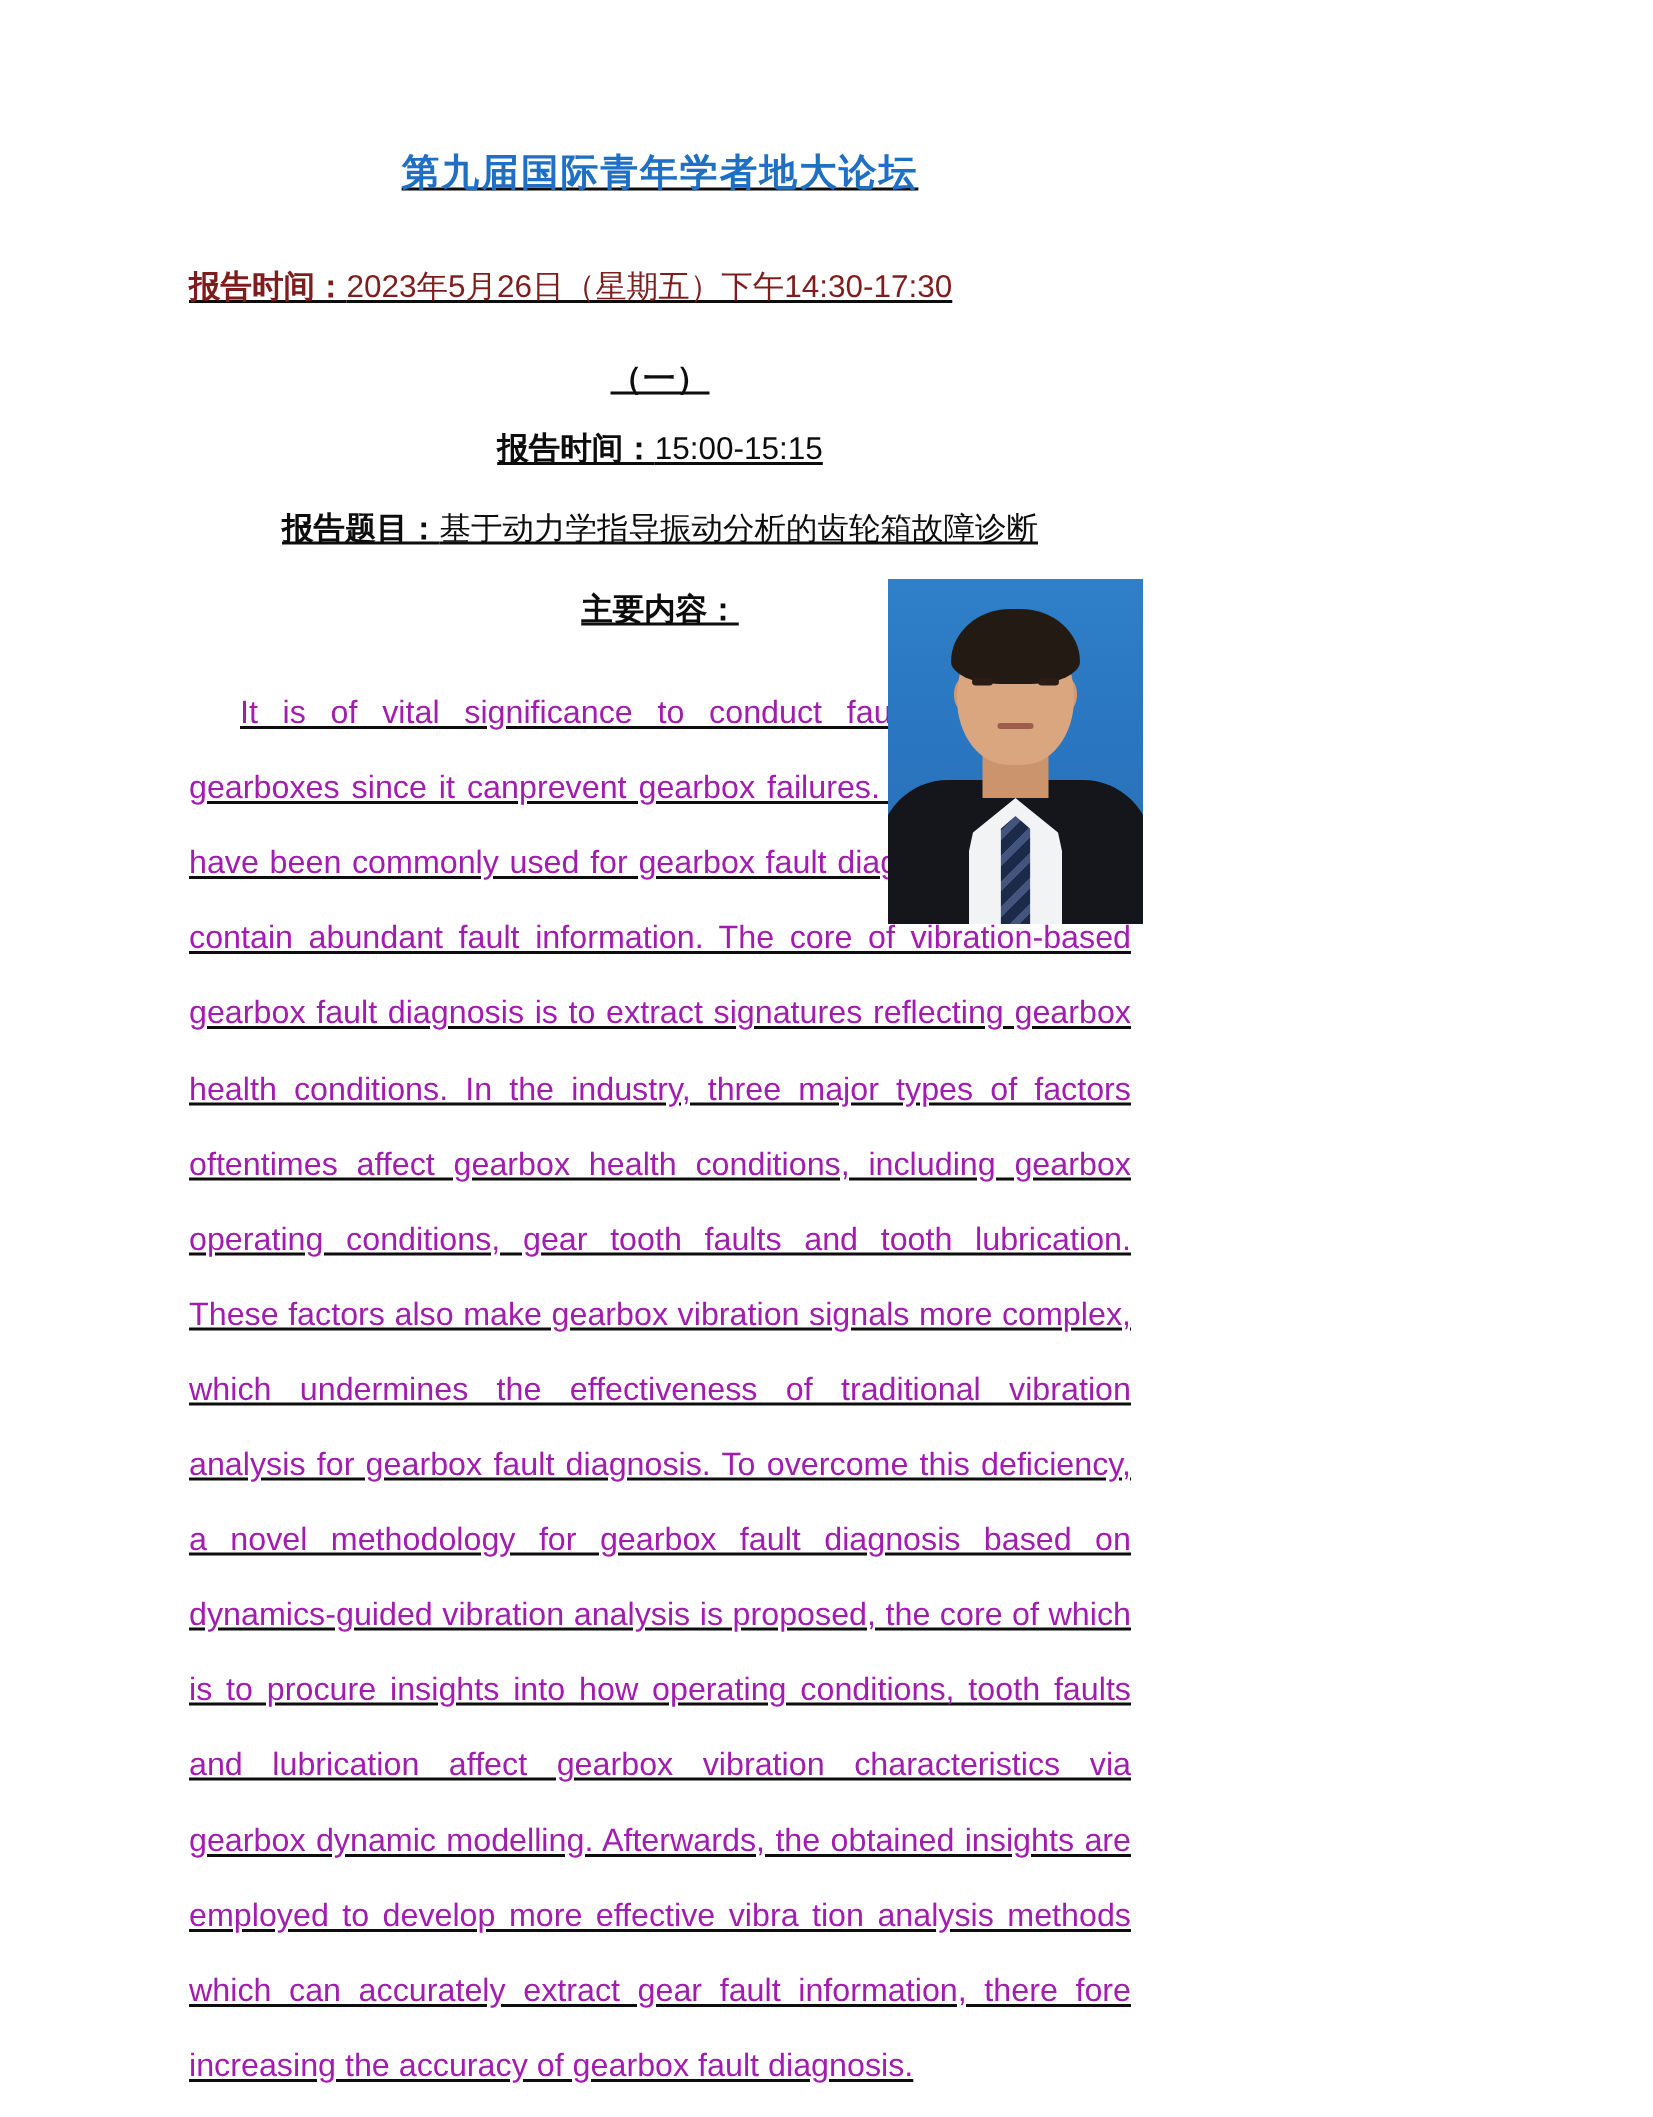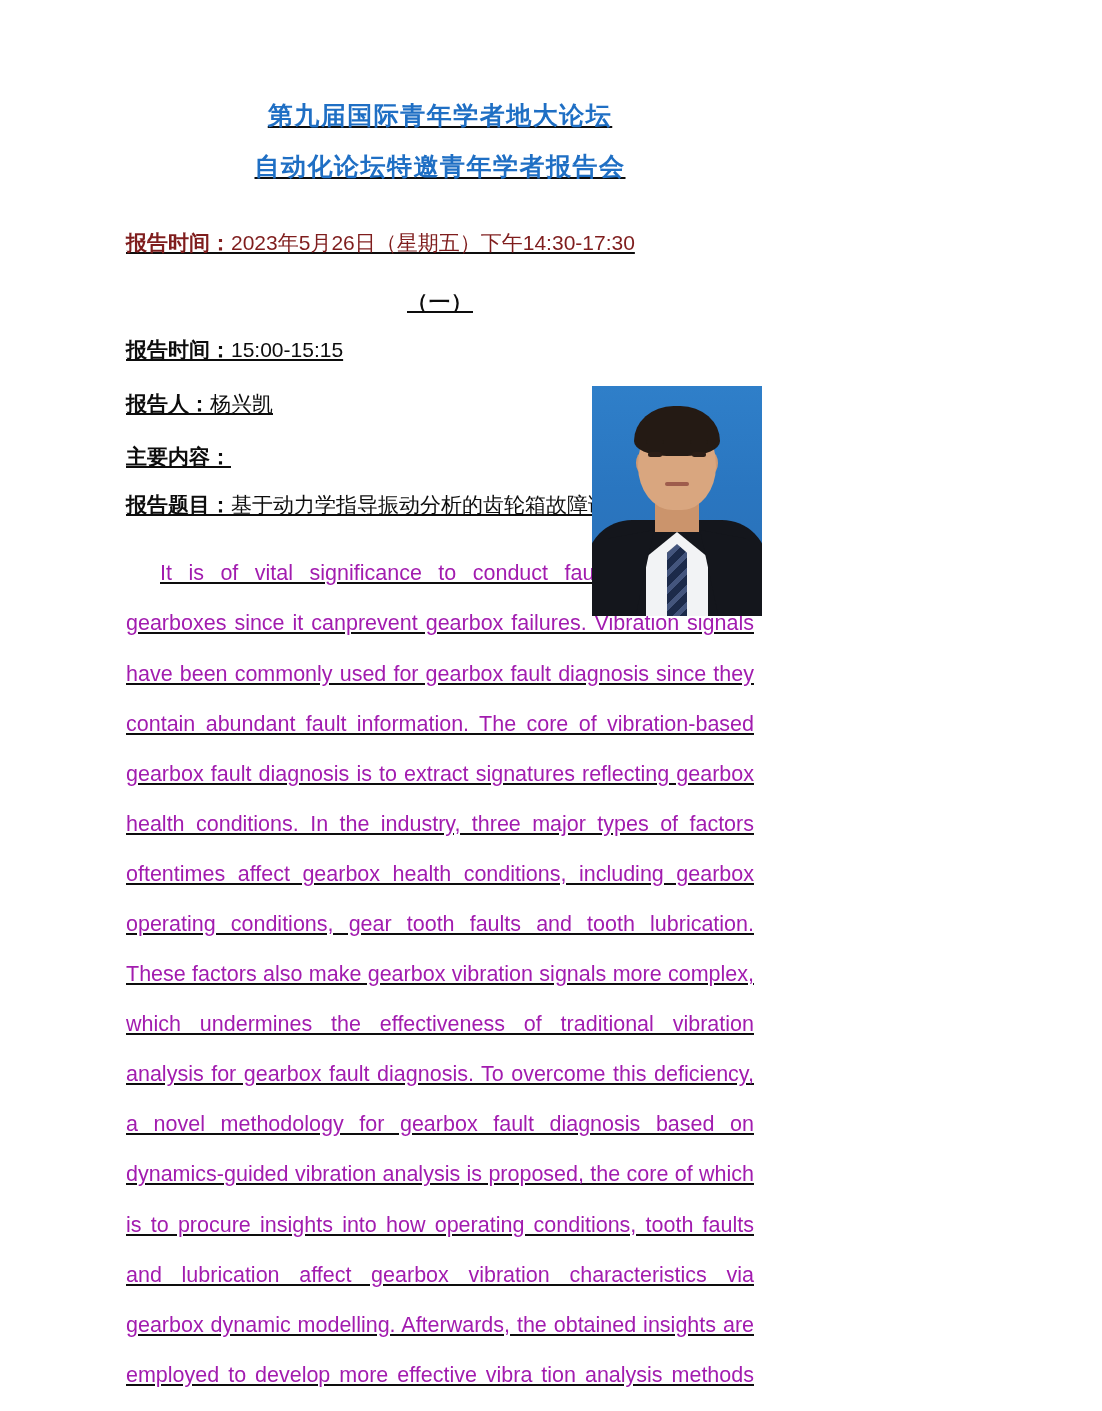--- a/index.html
+++ b/index.html
@@ -56,20 +56,21 @@
     letter-spacing: 1px;
   }
   .talk-block {
     position: relative;
   }
   .talk-row {
     font-size: 21px;
     line-height: 1.5;
     margin-bottom: 22px;
     white-space: nowrap;
+    text-align: center;
   }
   .talk-row.last {
     margin-bottom: 16px;
   }
   .portrait {
     position: absolute;
     top: 386px;
     right: 118px;
     width: 170px;
     height: 230px;
@@ -210,41 +211,37 @@
     width: 34px;
   }
 </style>
 </head>
 <body>
 
 <div class="page">
 
   <div class="title-block">
     <div class="title-line">第九届国际青年学者地大论坛</div>
-    <div class="title-line second">自动化论坛特邀青年学者报告会</div>
   </div>
 
   <div class="meta-row">
     <span class="meta-label">报告时间：</span><span class="meta-value">2023年5月26日（星期五）下午14:30-17:30</span>
   </div>
 
   <div class="section-marker">（一）</div>
 
   <div class="talk-block">
     <div class="talk-row">
       <span class="meta-label">报告时间：</span><span class="meta-value">15:00-15:15</span>
     </div>
     <div class="talk-row">
-      <span class="meta-label">报告人：</span><span class="meta-value">杨兴凯</span>
+      <span class="meta-label">报告题目：</span><span class="meta-value">基于动力学指导振动分析的齿轮箱故障诊断</span>
     </div>
     <div class="talk-row last">
       <span class="meta-label">主要内容：</span>
-    </div>
-    <div class="talk-row">
-      <span class="meta-label">报告题目：</span><span class="meta-value">基于动力学指导振动分析的齿轮箱故障诊断</span>
     </div>
   </div>
 
   <div class="portrait">
     <div class="body"></div>
     <div class="shirt"></div>
     <div class="lapel-l"></div>
     <div class="lapel-r"></div>
     <div class="tie"></div>
     <div class="neck"></div>

